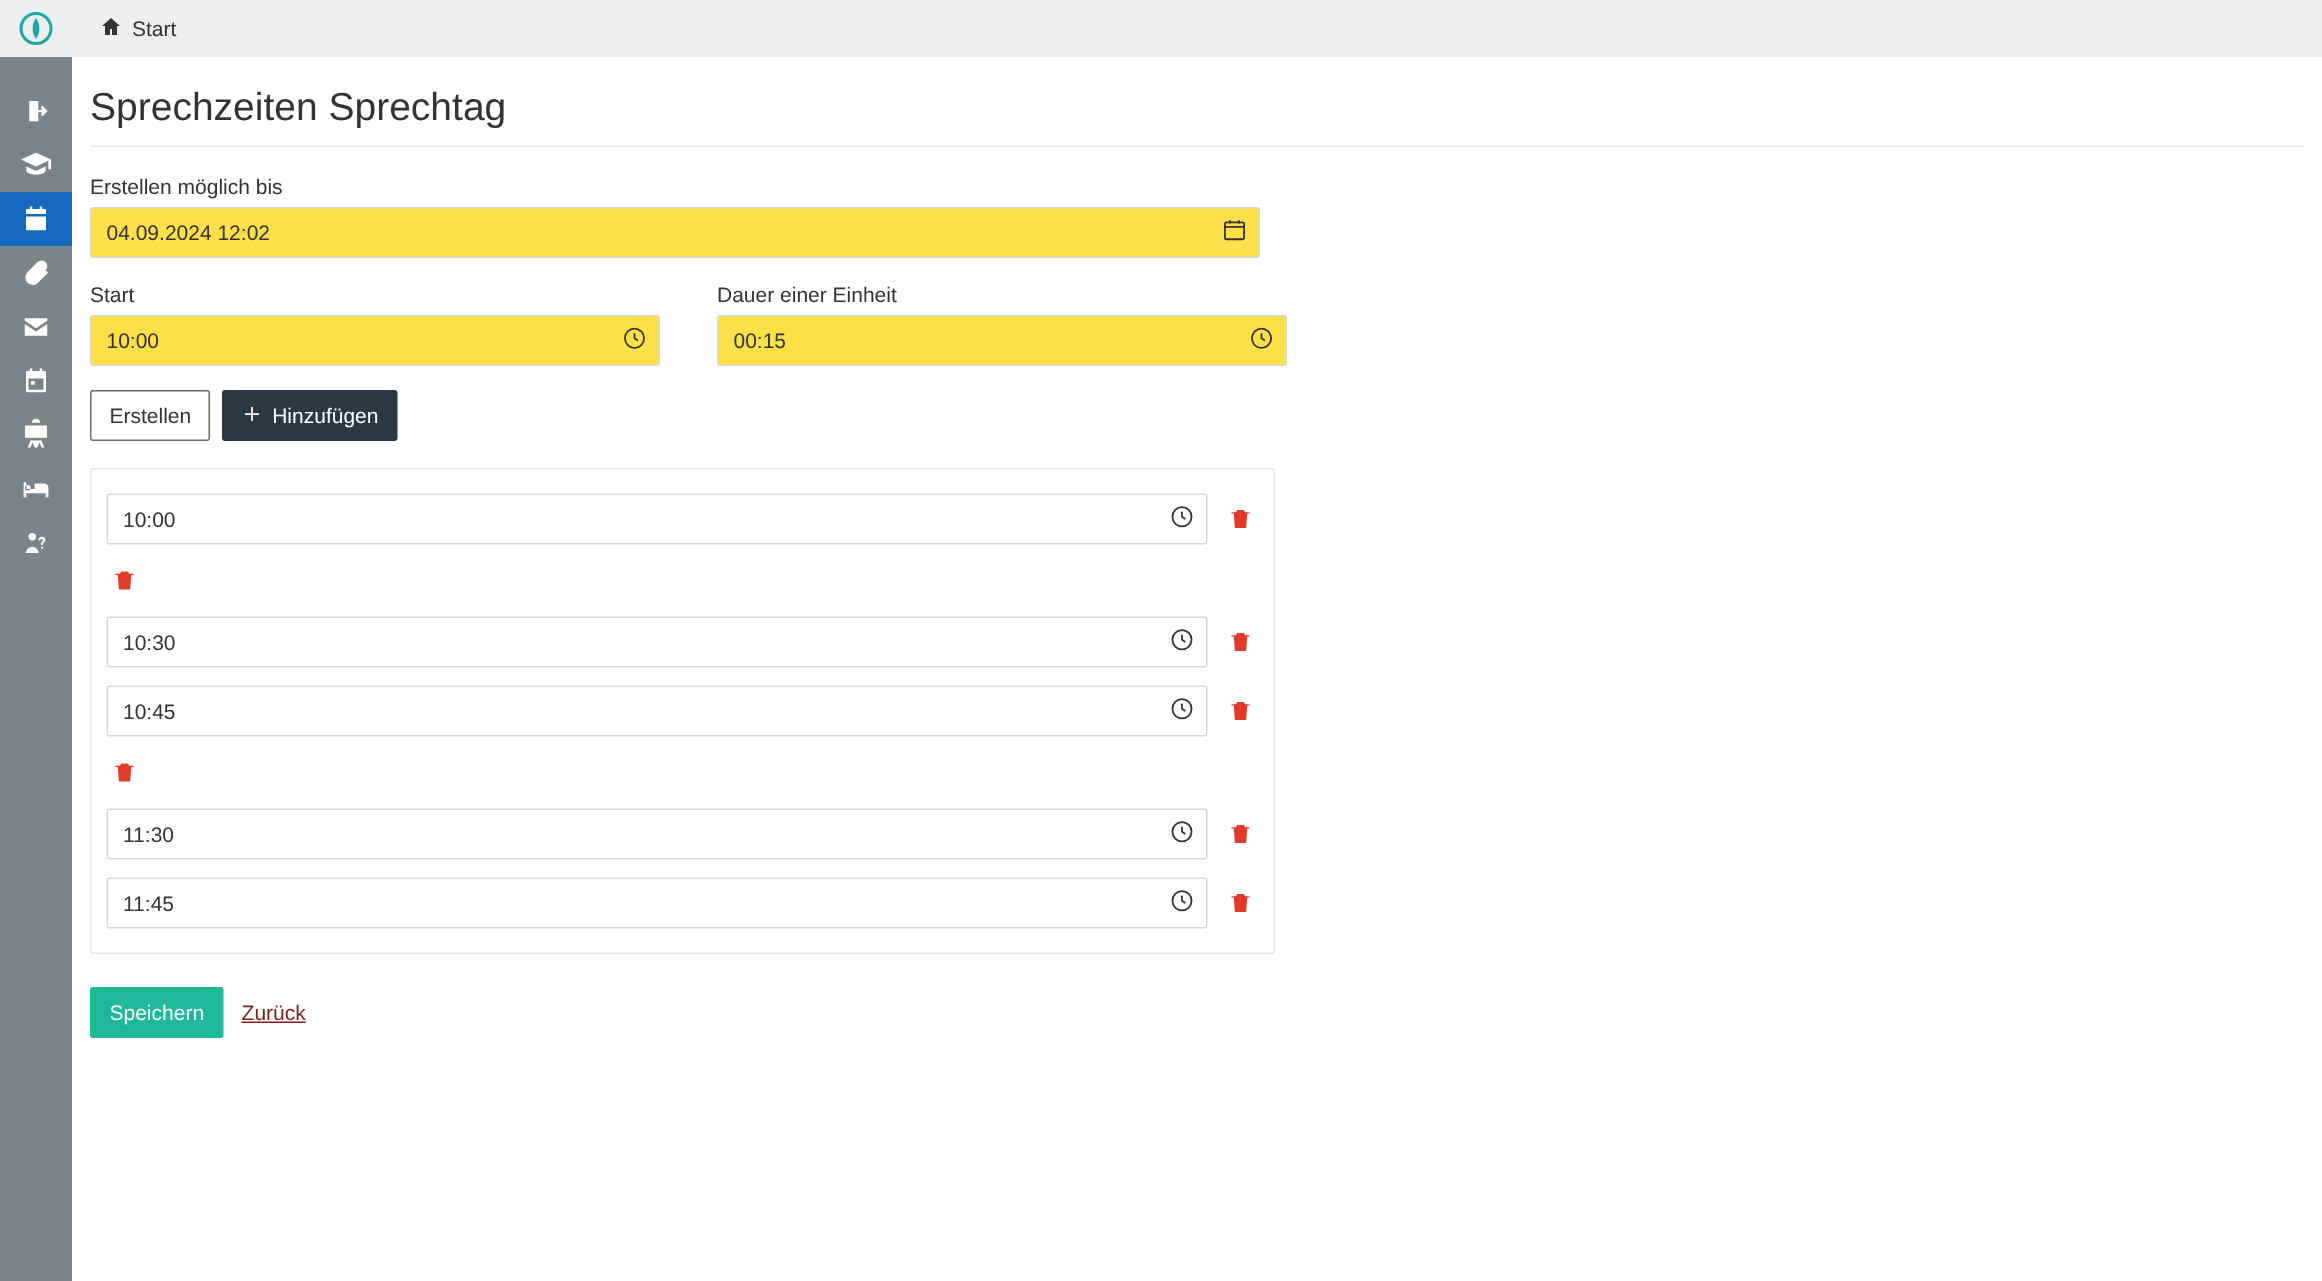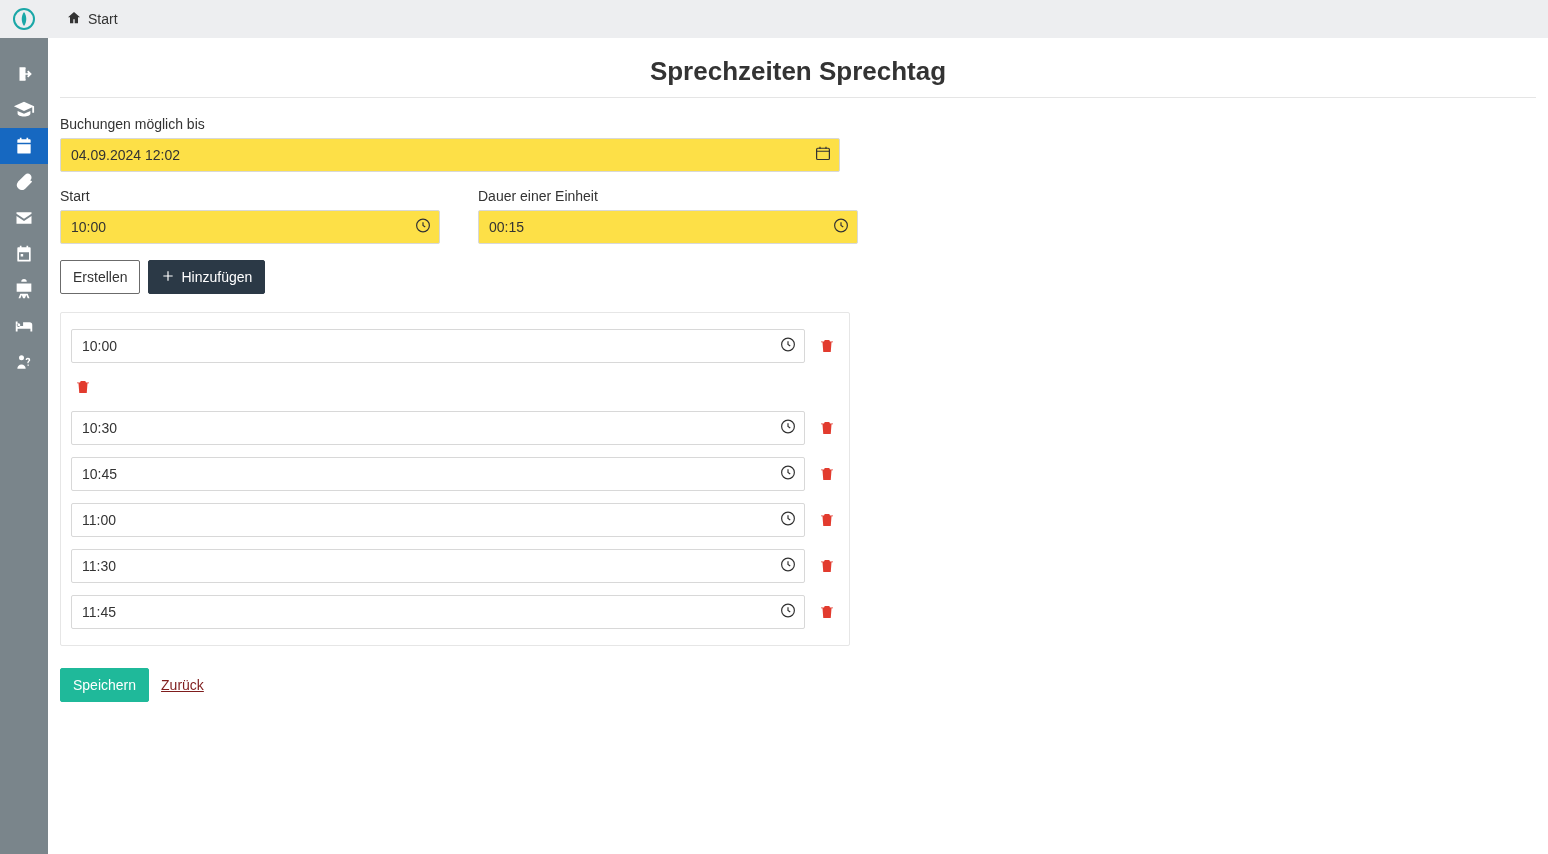--- a/index.html
+++ b/index.html
@@ -35,23 +35,22 @@
     }
     .top-bar .home-ico{margin-right:6px; color:#333;}
     .top-bar .home-ico svg{fill:currentColor}
 
     
     .content{
       position:absolute; left:48px; top:38px; right:0; bottom:0;
       padding:18px 12px 20px 12px; overflow:auto;
     }
     h1.page-title{
-      font-size:26px; font-weight:700; color:#333;
+      font-size:26px; font-weight:400; color:#333;
       padding-bottom:10px;
-      text-align:center;
     }
     .title-rule{border:none; border-top:1px solid #e5e5e5; margin-bottom:18px}
 
     .form-row{display:flex; gap:16px; margin-bottom:16px; flex-wrap:wrap}
     .form-group{display:flex; flex-direction:column; gap:6px}
     .label{font-size:14px; color:#333}
     .input-wrap{
       position:relative; display:flex; align-items:center;
     }
     .text-input{
@@ -162,21 +161,21 @@
       </svg>
   </span>
   <a href="#" style="color:#333;text-decoration:none">Start</a>
 </header>
 
 <main class="content">
   <h1 class="page-title">Sprechzeiten Sprechtag</h1>
   <hr class="title-rule">
 
   <div class="form-group" style="margin-bottom:16px">
-    <label class="label">Buchungen möglich bis</label>
+    <label class="label">Erstellen möglich bis</label>
     <div class="input-wrap w-780">
       <input class="text-input" value="04.09.2024 12:02" style="">
       <span class="input-icon">
         <svg width="18" height="18" viewBox="0 0 24 24" stroke-width="1.6">
           <rect x="3.5" y="5" width="17" height="15" rx="1.5"></rect>
           <line x1="3.5" y1="9" x2="20.5" y2="9"></line>
           <line x1="8" y1="3" x2="8" y2="6"></line>
             <line x1="16" y1="3" x2="16" y2="6"></line>
         </svg>
       </span>
@@ -259,24 +258,20 @@
               <circle cx="12" cy="12" r="8.5"></circle>
               <path d="M12 7.5V12l3 2"></path>
             </svg></span></div>
         <span class="trash-btn">
           <svg width="18" height="18" viewBox="0 0 24 24">
             <path d="M6 7h12l-1 13H7zM9 4h6l1 2H8zM4 6h16v1H4z"></path>
           </svg>
         </span>
       </div>
       <div class="slot-row">
-        <div class="slot-input-wrap"><input class="slot-input" value="11:00" style=""><span class="input-icon"><svg width="18" height="18" viewBox="0 0 24 24" stroke-width="1.6" stroke="currentColor" fill="none">
-              <circle cx="12" cy="12" r="8.5"></circle>
-              <path d="M12 7.5V12l3 2"></path>
-            </svg></span></div>
         <span class="trash-btn">
           <svg width="18" height="18" viewBox="0 0 24 24">
             <path d="M6 7h12l-1 13H7zM9 4h6l1 2H8zM4 6h16v1H4z"></path>
           </svg>
         </span>
       </div>
       <div class="slot-row">
         <div class="slot-input-wrap"><input class="slot-input" value="11:30" style=""><span class="input-icon"><svg width="18" height="18" viewBox="0 0 24 24" stroke-width="1.6" stroke="currentColor" fill="none">
               <circle cx="12" cy="12" r="8.5"></circle>
               <path d="M12 7.5V12l3 2"></path>

